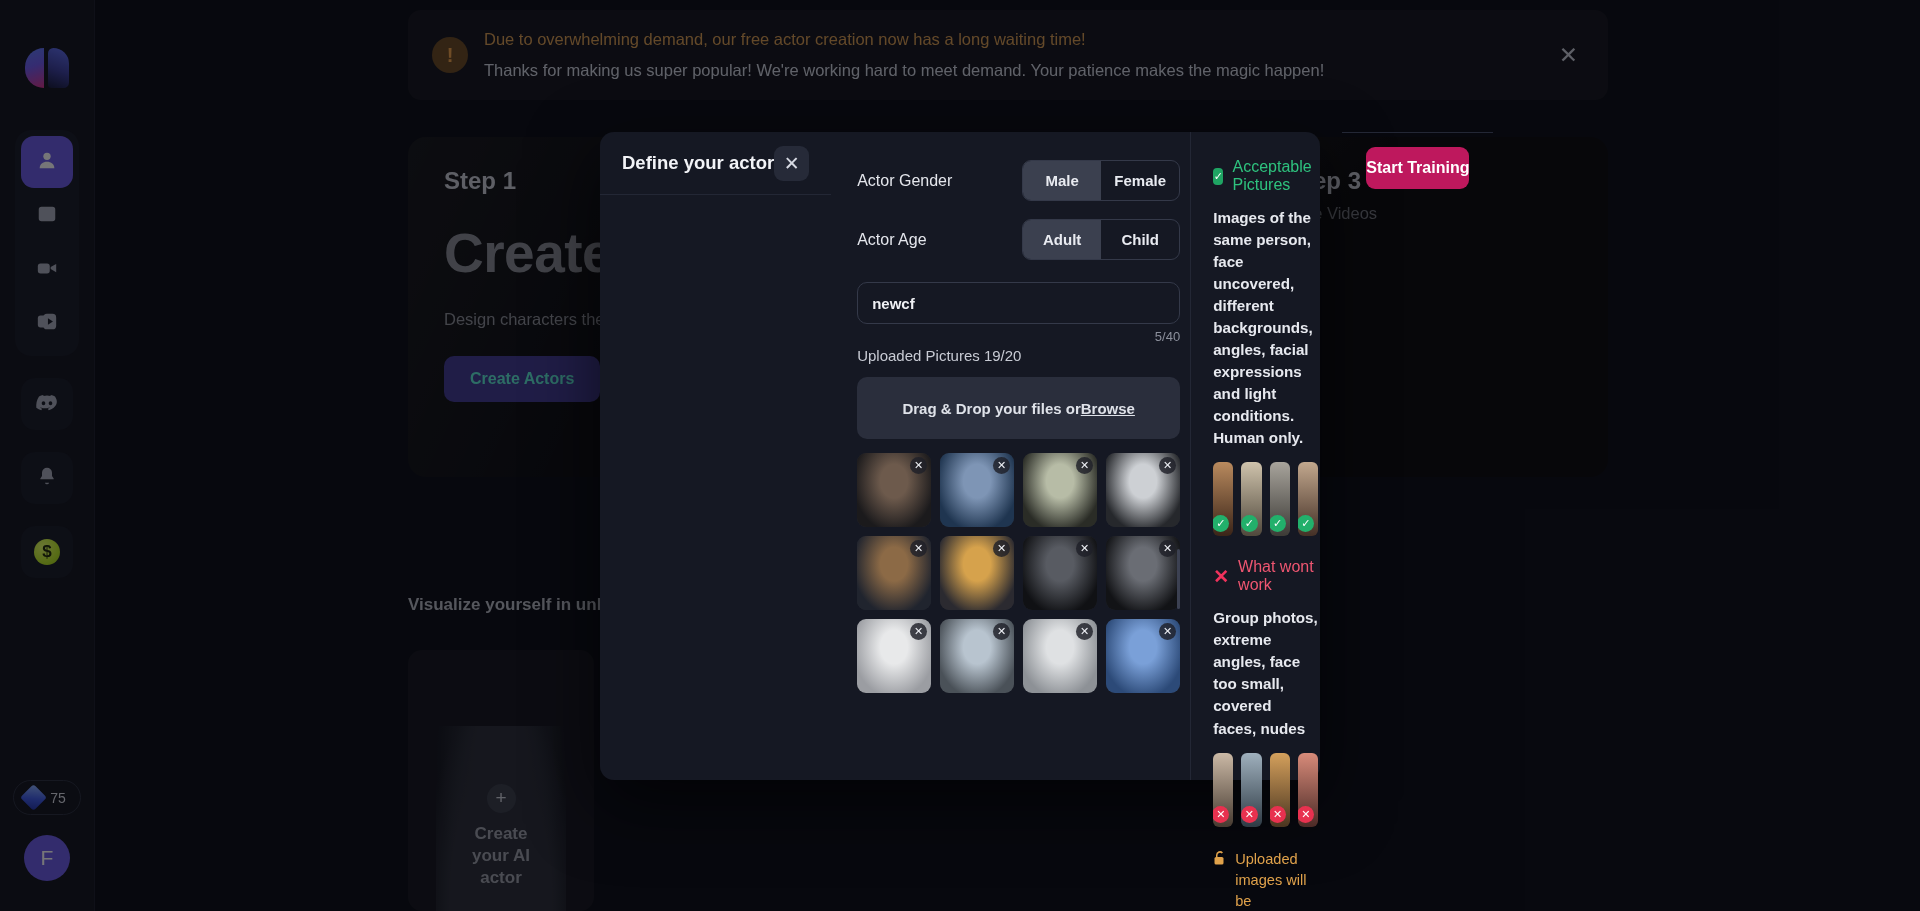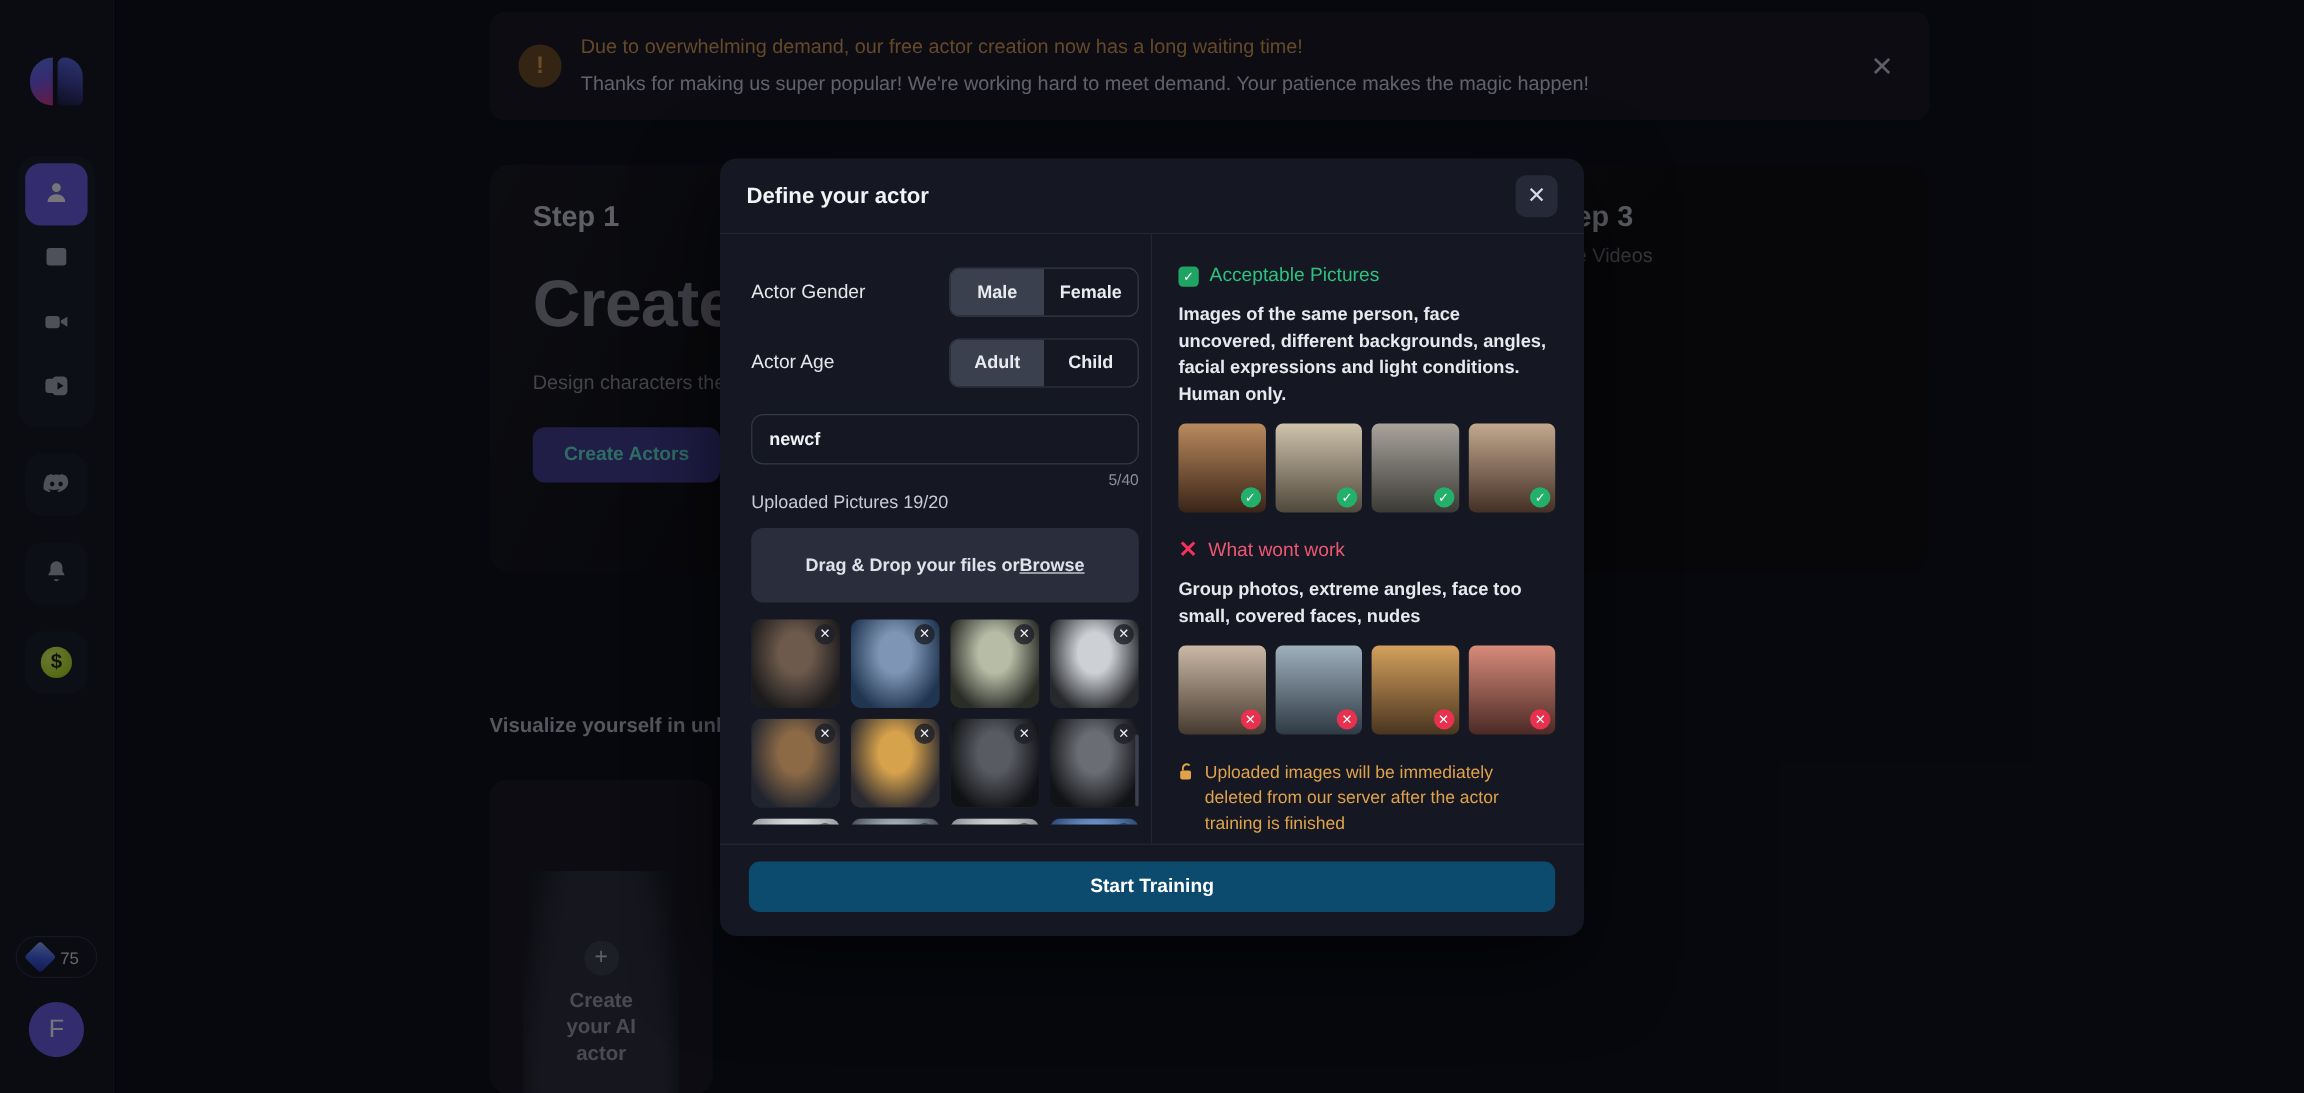--- a/index.html
+++ b/index.html
@@ -187,21 +187,21 @@
     position: absolute; inset: 0;
     background: rgba(5,6,10,0.55);
     z-index: 8;
   }
   .modal {
     position: absolute; left: 600px; top: 132px;
     width: 720px; height: 648px;
     background: #151823;
     border-radius: 14px;
     z-index: 10;
-    display: flex; flex-direction: column;
+    display: flex; flex-direction: row;
     box-shadow: 0 24px 70px rgba(0,0,0,0.6);
   }
   .modal-head {
     height: 63px; flex: 0 0 auto;
     display: flex; align-items: center;
     padding: 0 22px 0 22px;
     border-bottom: 1px solid #232735;
   }
   .modal-title { font-size: 18.5px; font-weight: bold; color: #f2f3f7; }
   .modal-close {
@@ -320,21 +320,21 @@
   .remember {
     margin-top: 22px; color: #e7e9ef;
     font-size: 15.2px; font-weight: bold; line-height: 1.5;
   }
   .modal-foot {
     flex: 0 0 auto; padding: 14px 24px 20px 24px;
     border-top: 1px solid #232735;
   }
   .start-btn {
     width: 100%; height: 42px; border: none;
-    background: #0c4a6e; color: #fff;
+    background: #be185d; color: #fff;
     border-radius: 9px; font-size: 16px; font-weight: bold;
     cursor: pointer; font-family: "Liberation Sans", sans-serif;
   }
 </style>
 </head>
 <body>
 
 <div class="app">
 
   <div class="sidebar">

